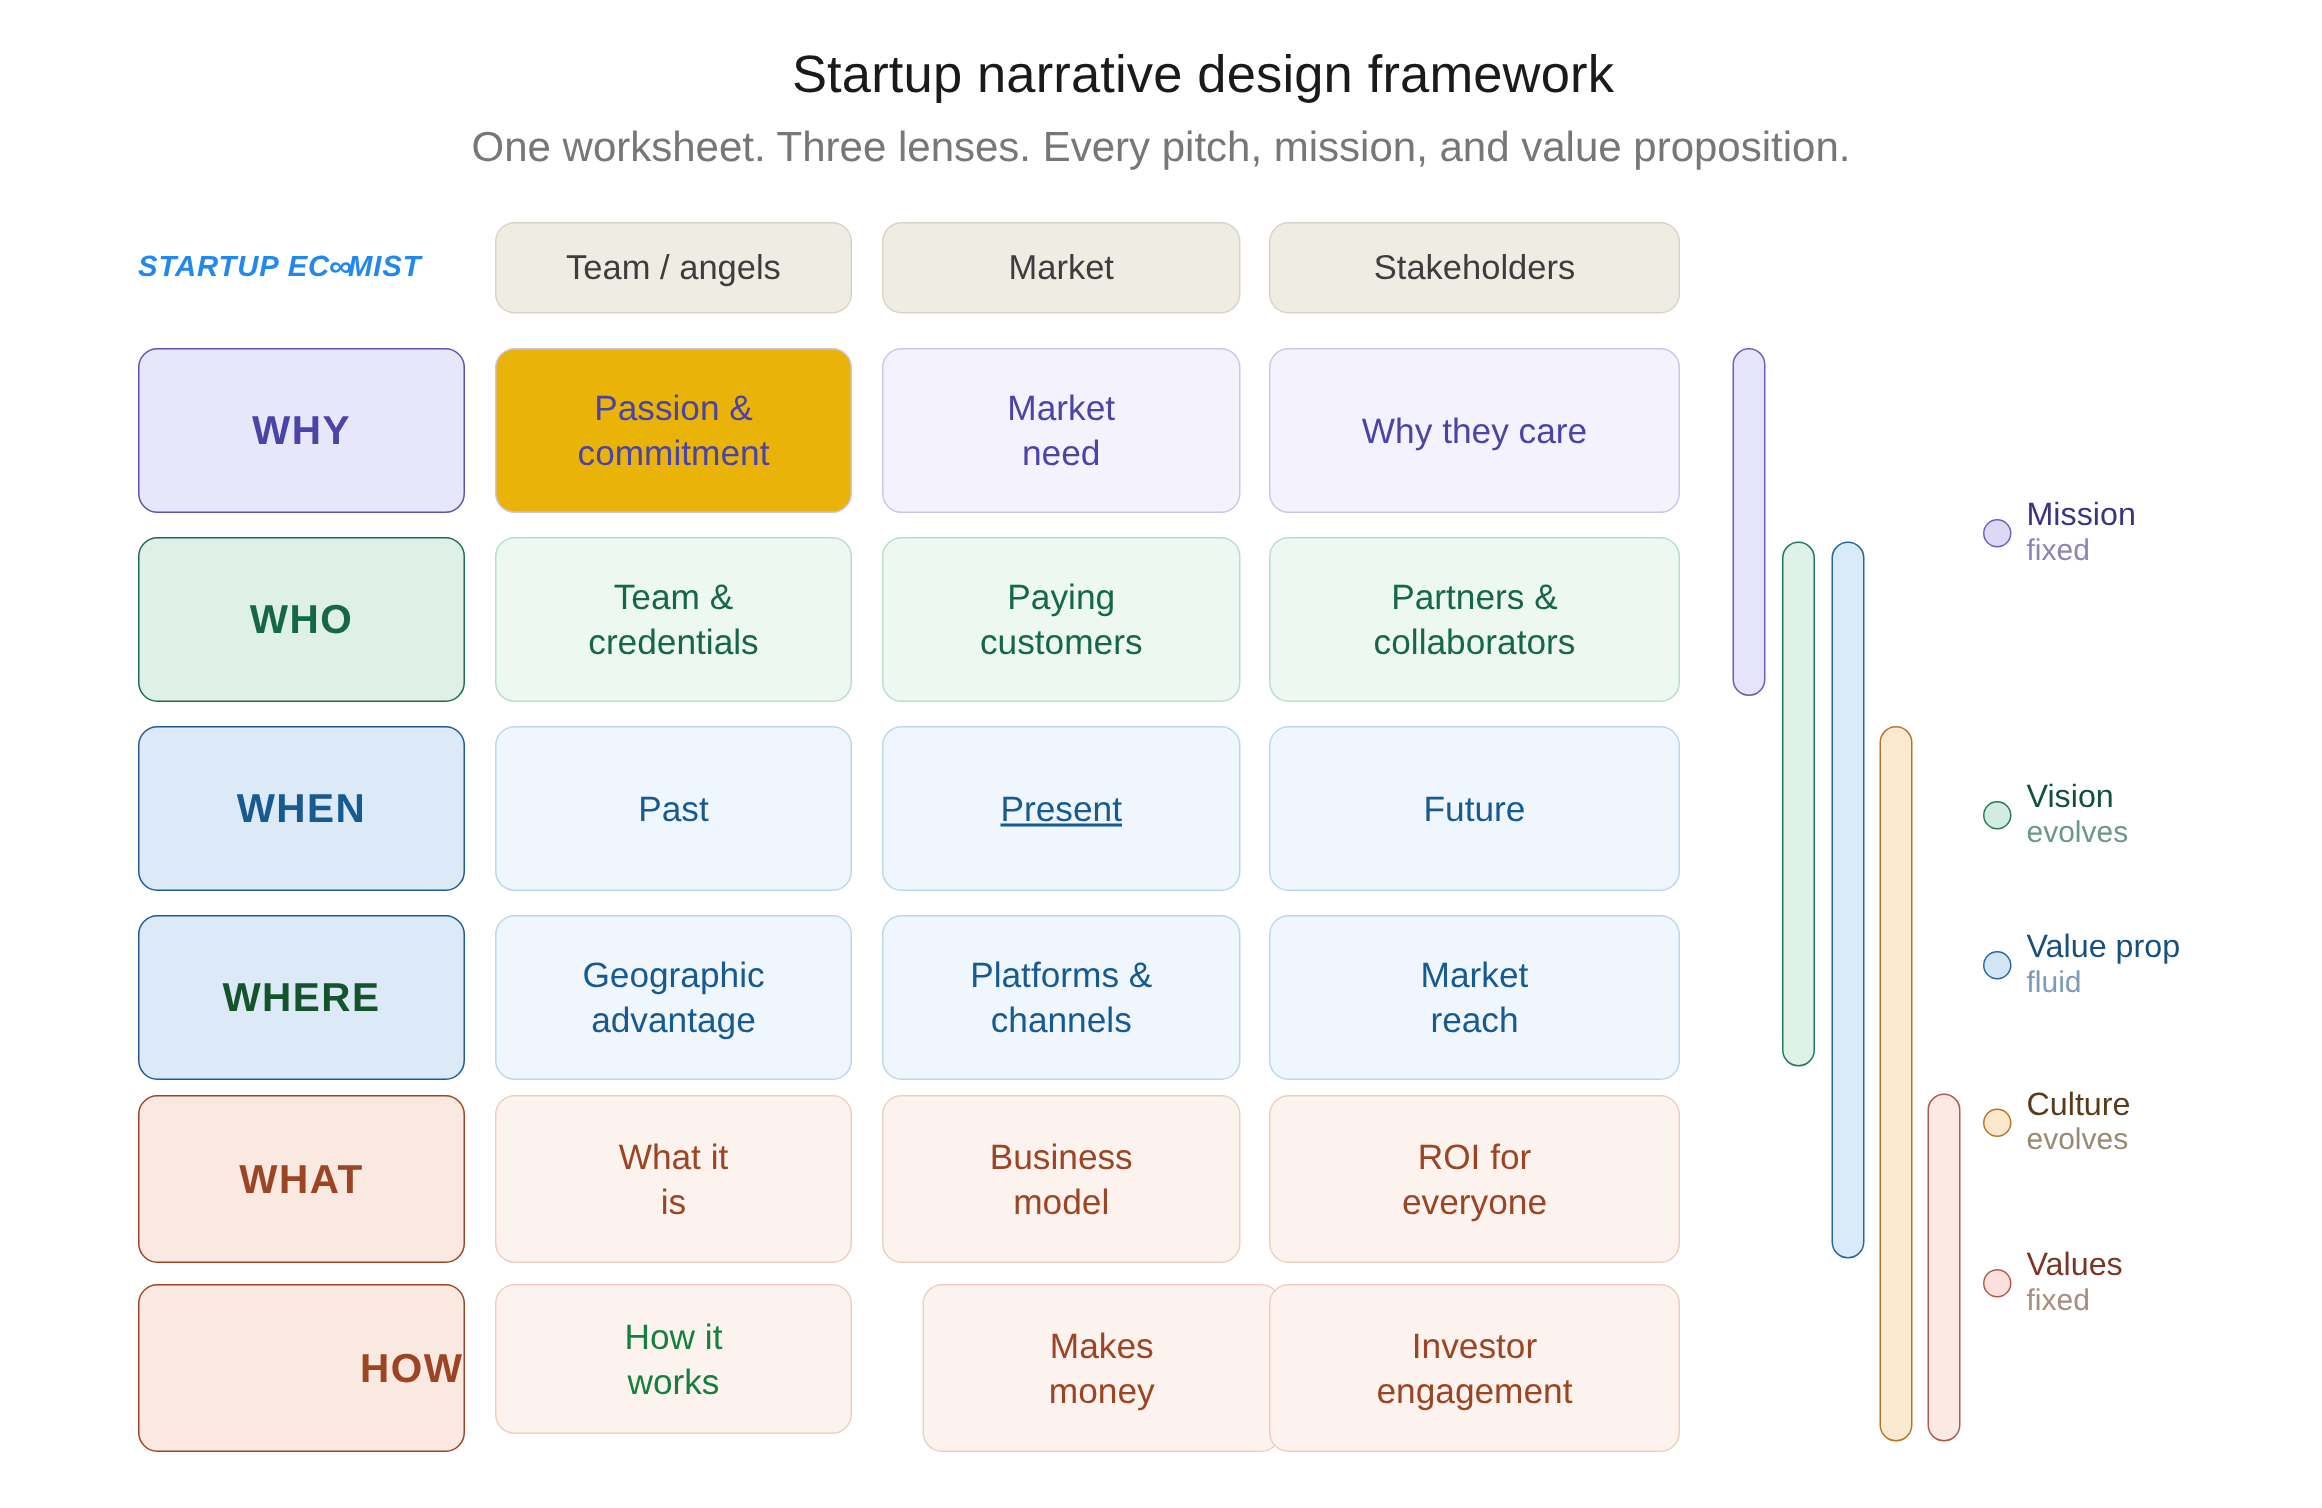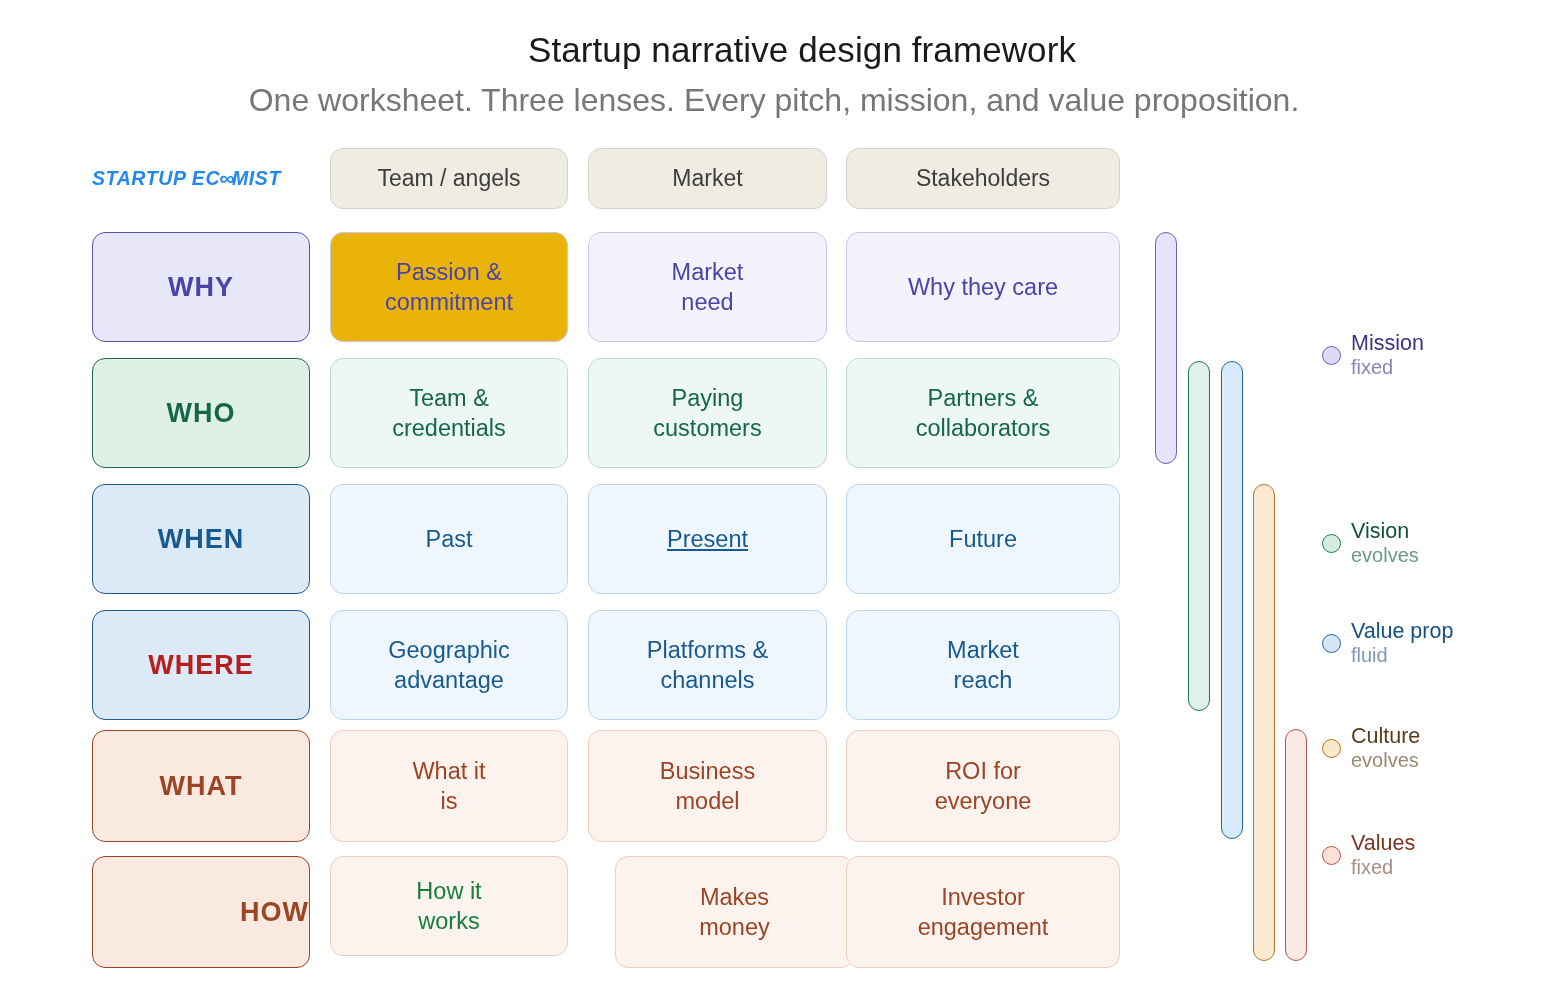--- a/index.html
+++ b/index.html
@@ -28,21 +28,21 @@
     color: #1a1a1a;
     letter-spacing: 0.1px;
     padding-left: 28px;
   }
   #subtitle {
     position: absolute;
     top: 82px;
     left: 0;
     width: 1548px;
     text-align: center;
-    font-size: 32px;
+    font-size: 28px;
     font-weight: 400;
     color: #777777;
   }
 
   
   #brand {
     position: absolute;
     left: 92px;
     top: 167px;
     width: 230px;
@@ -182,21 +182,21 @@
     </div>
     <div class="cell body-cell" style="left: 330px; top: 484px; width: 238px; height: 110px; background: rgb(240, 246, 253); border-color: rgb(188, 214, 238); color: rgb(23, 90, 146);">
       <span>Past</span>
     </div>
     <div class="cell body-cell" style="left: 588px; top: 484px; width: 239px; height: 110px; background: rgb(240, 246, 253); border-color: rgb(188, 214, 238); color: rgb(23, 90, 146); text-decoration: underline;">
       <span>Present</span>
     </div>
     <div class="cell body-cell" style="left: 846px; top: 484px; width: 274px; height: 110px; background: rgb(240, 246, 253); border-color: rgb(188, 214, 238); color: rgb(23, 90, 146);">
       <span>Future</span>
     </div>
-    <div class="cell row-label" style="left: 92px; top: 610px; width: 218px; height: 110px; background: rgb(220, 234, 247); border-color: rgb(28, 90, 145); color: #b91c1c;">
+    <div class="cell row-label" style="left: 92px; top: 610px; width: 218px; height: 110px; background: rgb(220, 234, 247); border-color: rgb(28, 90, 145); color: #14532d;">
       <span>WHERE</span>
     </div>
     <div class="cell body-cell" style="left: 330px; top: 610px; width: 238px; height: 110px; background: rgb(240, 246, 253); border-color: rgb(188, 214, 238); color: rgb(23, 90, 146);">
       <span>Geographic<br>advantage</span>
     </div>
     <div class="cell body-cell" style="left: 588px; top: 610px; width: 239px; height: 110px; background: rgb(240, 246, 253); border-color: rgb(188, 214, 238); color: rgb(23, 90, 146);">
       <span>Platforms &amp;<br>channels</span>
     </div>
     <div class="cell body-cell" style="left: 846px; top: 610px; width: 274px; height: 110px; background: rgb(240, 246, 253); border-color: rgb(188, 214, 238); color: rgb(23, 90, 146);">
       <span>Market<br>reach</span>

